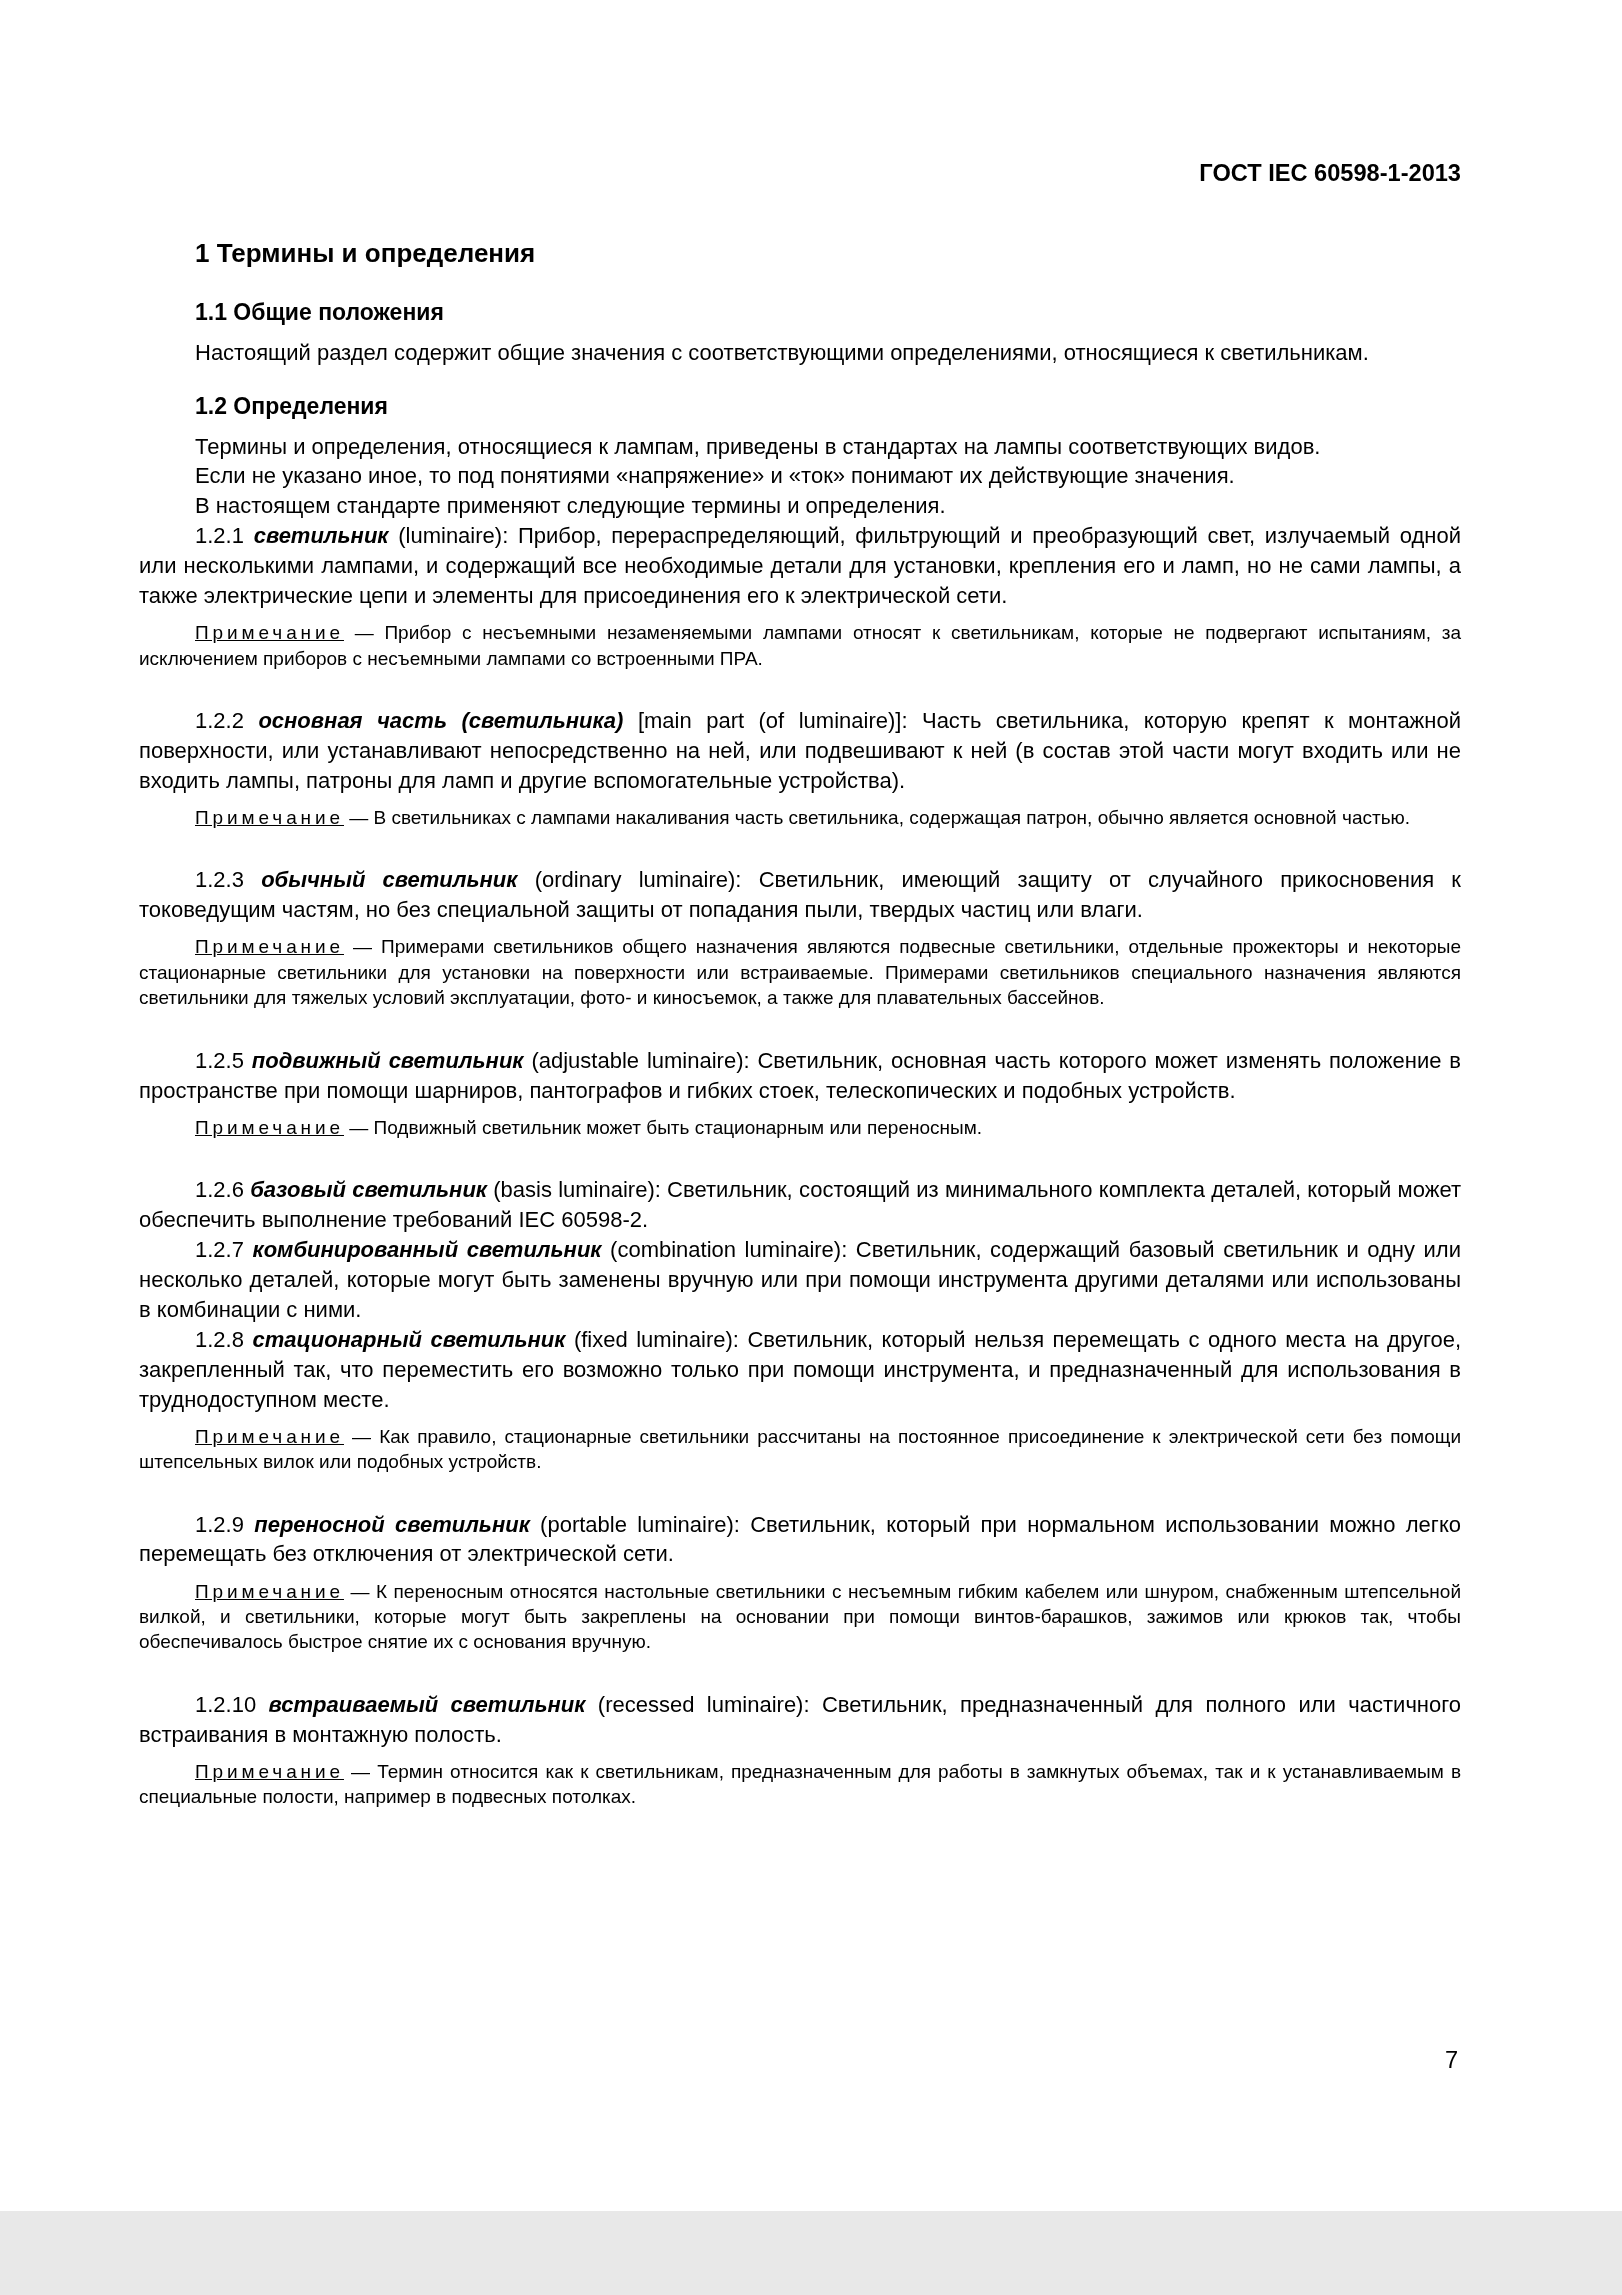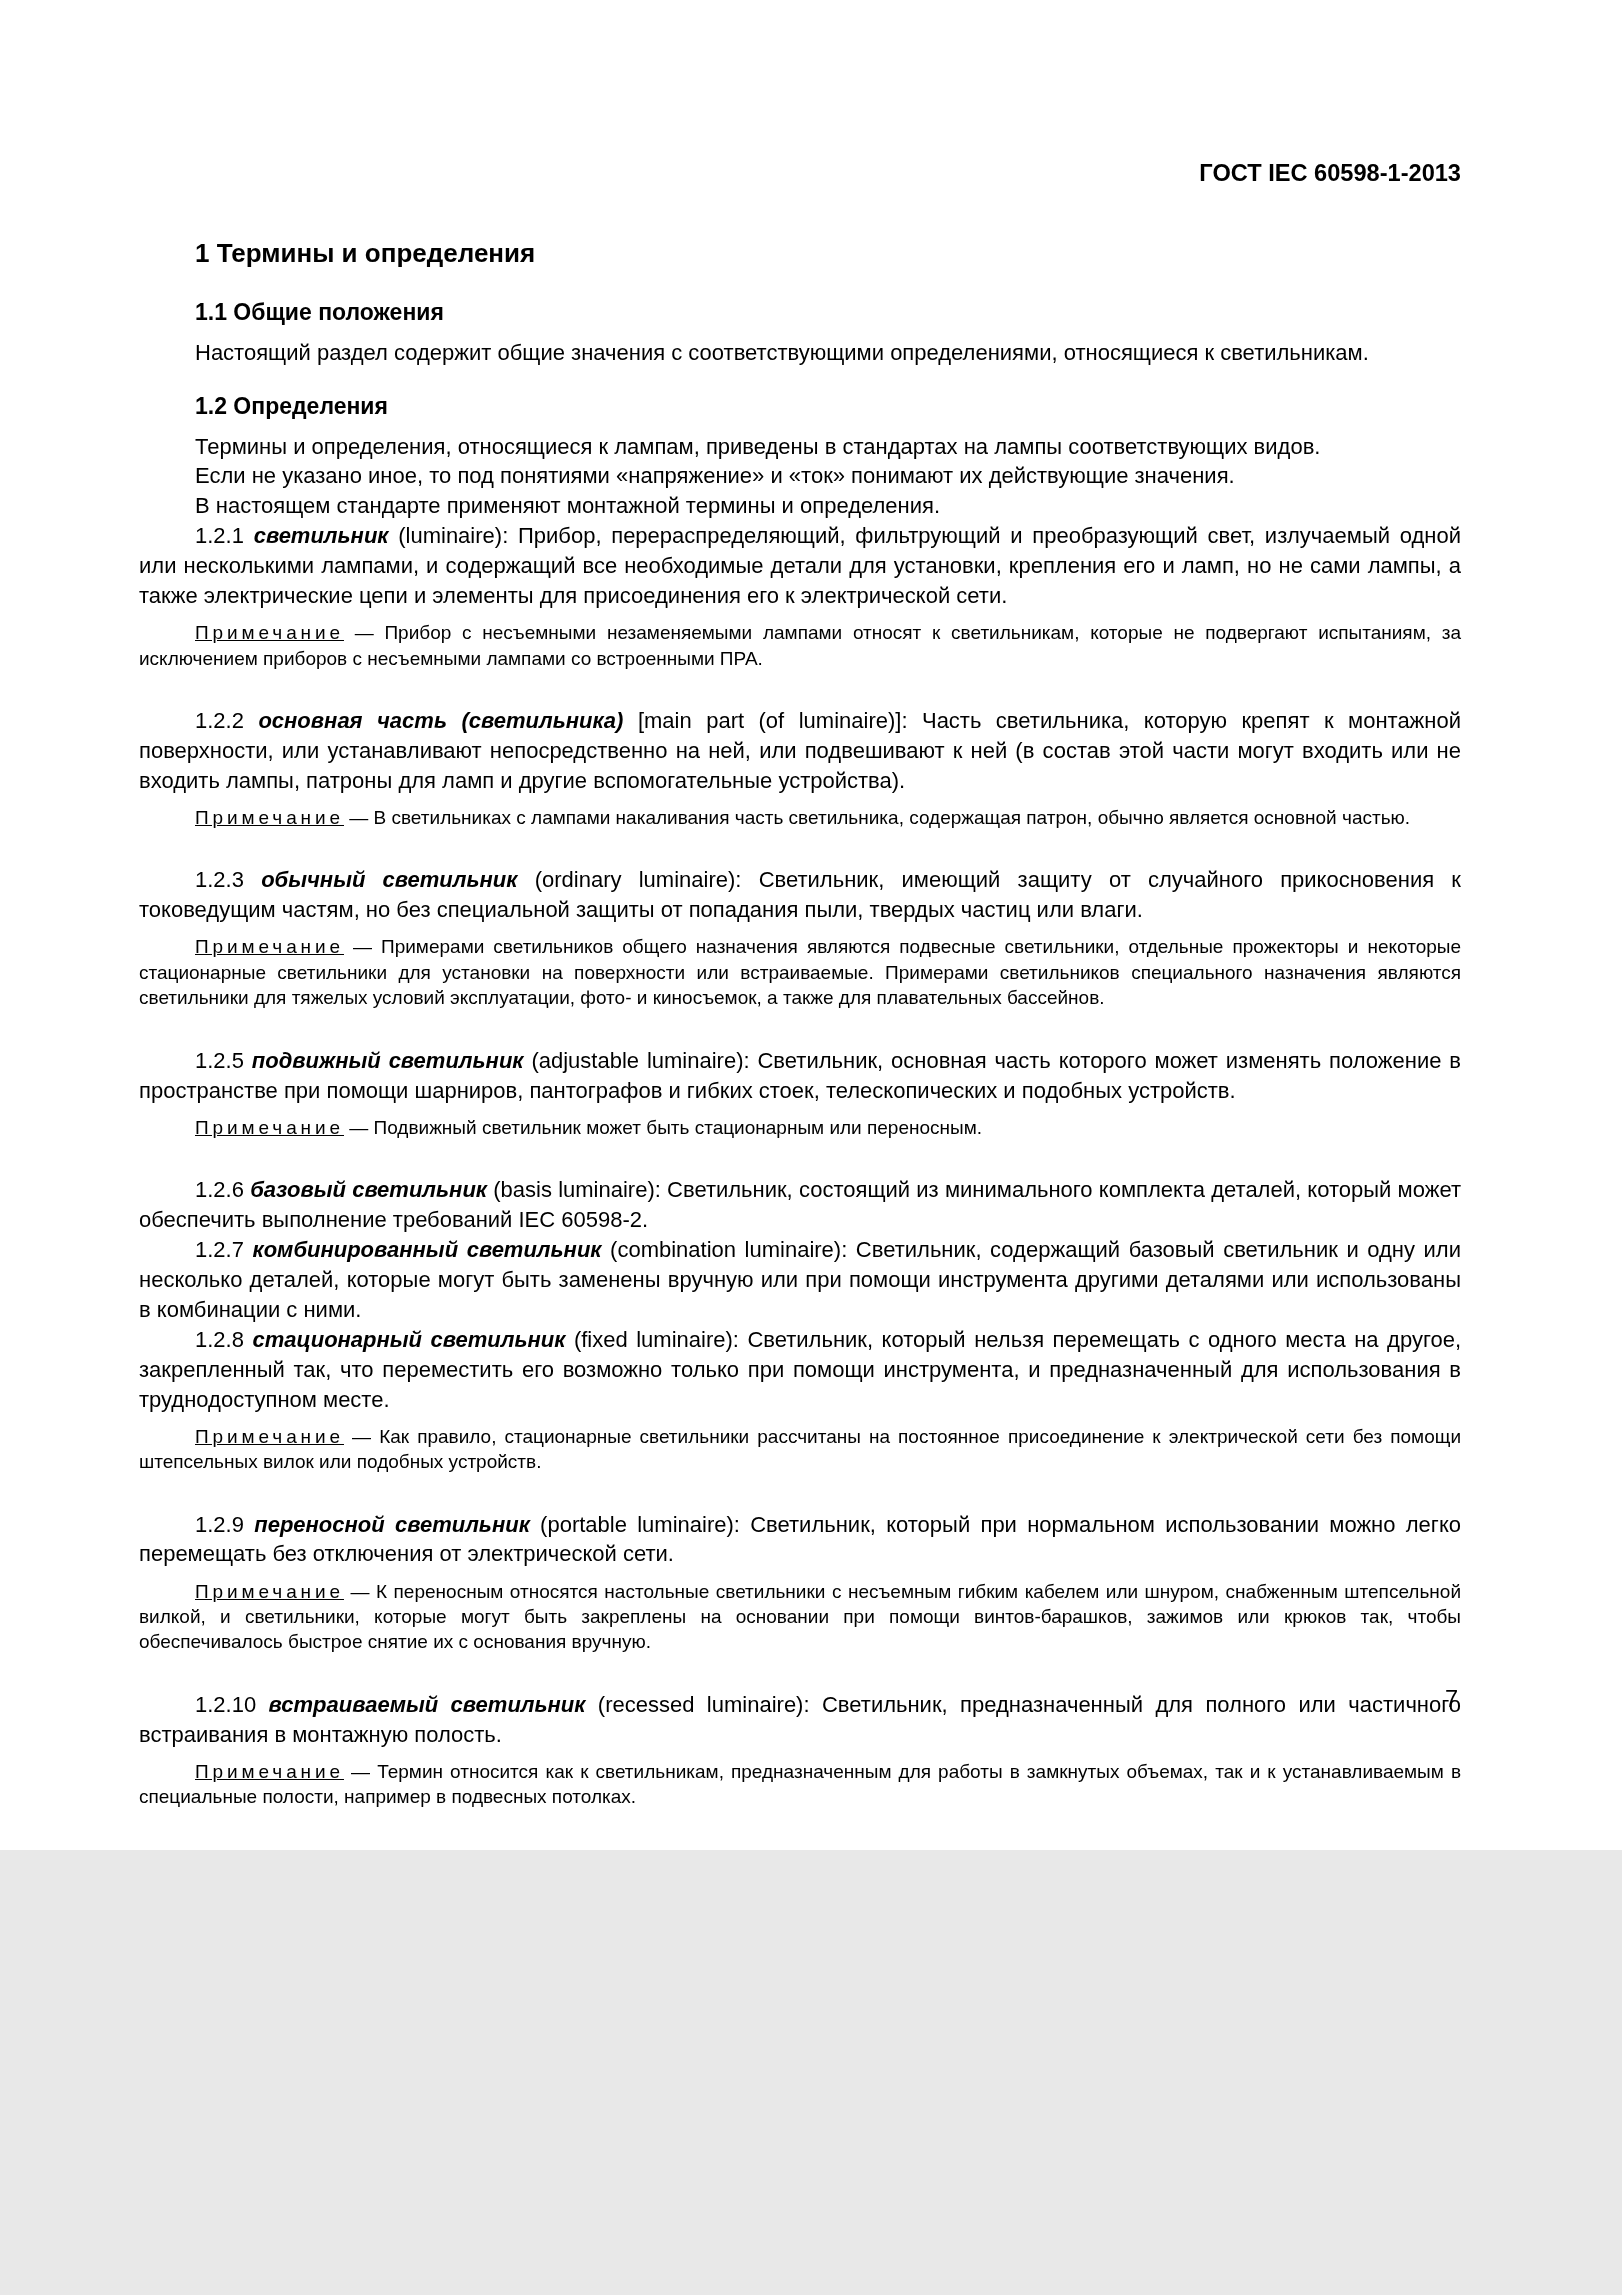--- a/index.html
+++ b/index.html
@@ -2,21 +2,21 @@
 <html lang="ru" style="font-size:10.5px"><head>
 <meta charset="utf-8">
 <style>
   * { margin: 0; padding: 0; box-sizing: border-box; }
   html, body { background: #e8e8e8; }
   body { font-family: "Liberation Sans", sans-serif; }
 
   .page {
     position: relative;
     width: 1623px;
-    height: 1850px;
+    height: 2211px;
     margin: 0 auto;
     background: #ffffff;
     color: #000000;
     padding: 160px 162px 0 139px;
     overflow: hidden;
   }
 
   .header {
     text-align: right;
     font-weight: bold;
@@ -69,21 +69,21 @@
 
 <div class="page">
   <div class="header">ГОСТ IEC 60598-1-2013</div>
   <h1 class="doc-title">1 Термины и определения</h1>
   <div id="doc-blocks">
       <h2 class="subheading">1.1 Общие положения</h2>
       <p class="para"><span>Настоящий раздел содержит общие значения с соответствующими определениями, относящиеся к светильникам.</span></p>
       <h2 class="subheading">1.2 Определения</h2>
       <p class="para"><span>Термины и определения, относящиеся к лампам, приведены в стандартах на лампы соответствующих видов.</span></p>
       <p class="para"><span>Если не указано иное, то под понятиями «напряжение» и «ток» понимают их действующие значения.</span></p>
-      <p class="para"><span>В настоящем стандарте применяют монтажной термины и определения.</span></p>
+      <p class="para"><span>В настоящем стандарте применяют следующие термины и определения.</span></p>
       <p class="para"><span>1.2.1 </span><span class="b">светильник</span><span> (luminaire): Прибор, перераспределяющий, фильтрующий и преобразующий свет, излучаемый одной или несколькими лампами, и содержащий все необходимые детали для установки, крепления его и ламп, но не сами лампы, а также электрические цепи и элементы для присоединения его к электрической сети.</span></p>
       <p class="note"><span class="note-label">Примечание</span><span> — Прибор с несъемными незаменяемыми лампами относят к светильникам, которые не подвергают испытаниям, за исключением приборов с несъемными лампами со встроенными ПРА.</span></p>
       <p class="para gap"><span>1.2.2 </span><span class="b">основная часть (светильника)</span><span> [main part (of luminaire)]: Часть светильника, которую крепят к монтажной поверхности, или устанавливают непосредственно на ней, или подвешивают к ней (в состав этой части могут входить или не входить лампы, патроны для ламп и другие вспомогательные устройства).</span></p>
       <p class="note"><span class="note-label">Примечание</span><span> — В светильниках с лампами накаливания часть светильника, содержащая патрон, обычно является основной частью.</span></p>
       <p class="para gap"><span>1.2.3 </span><span class="b">обычный светильник</span><span> (ordinary luminaire): Светильник, имеющий защиту от случайного прикосновения к токоведущим частям, но без специальной защиты от попадания пыли, твердых частиц или влаги.</span></p>
       <p class="note"><span class="note-label">Примечание</span><span> — Примерами светильников общего назначения являются подвесные светильники, отдельные прожекторы и некоторые стационарные светильники для установки на поверхности или встраиваемые. Примерами светильников специального назначения являются светильники для тяжелых условий эксплуатации, фото- и киносъемок, а также для плавательных бассейнов.</span></p>
       <p class="para gap"><span>1.2.5 </span><span class="b">подвижный светильник</span><span> (adjustable luminaire): Светильник, основная часть которого может изменять положение в пространстве при помощи шарниров, пантографов и гибких стоек, телескопических и подобных устройств.</span></p>
       <p class="note"><span class="note-label">Примечание</span><span> — Подвижный светильник может быть стационарным или переносным.</span></p>
       <p class="para gap"><span>1.2.6 </span><span class="b">базовый светильник</span><span> (basis luminaire): Светильник, состоящий из минимального комплекта деталей, который может обеспечить выполнение требований IEC 60598-2.</span></p>
       <p class="para"><span>1.2.7 </span><span class="b">комбинированный светильник</span><span> (combination luminaire): Светильник, содержащий базовый светильник и одну или несколько деталей, которые могут быть заменены вручную или при помощи инструмента другими деталями или использованы в комбинации с ними.</span></p>

